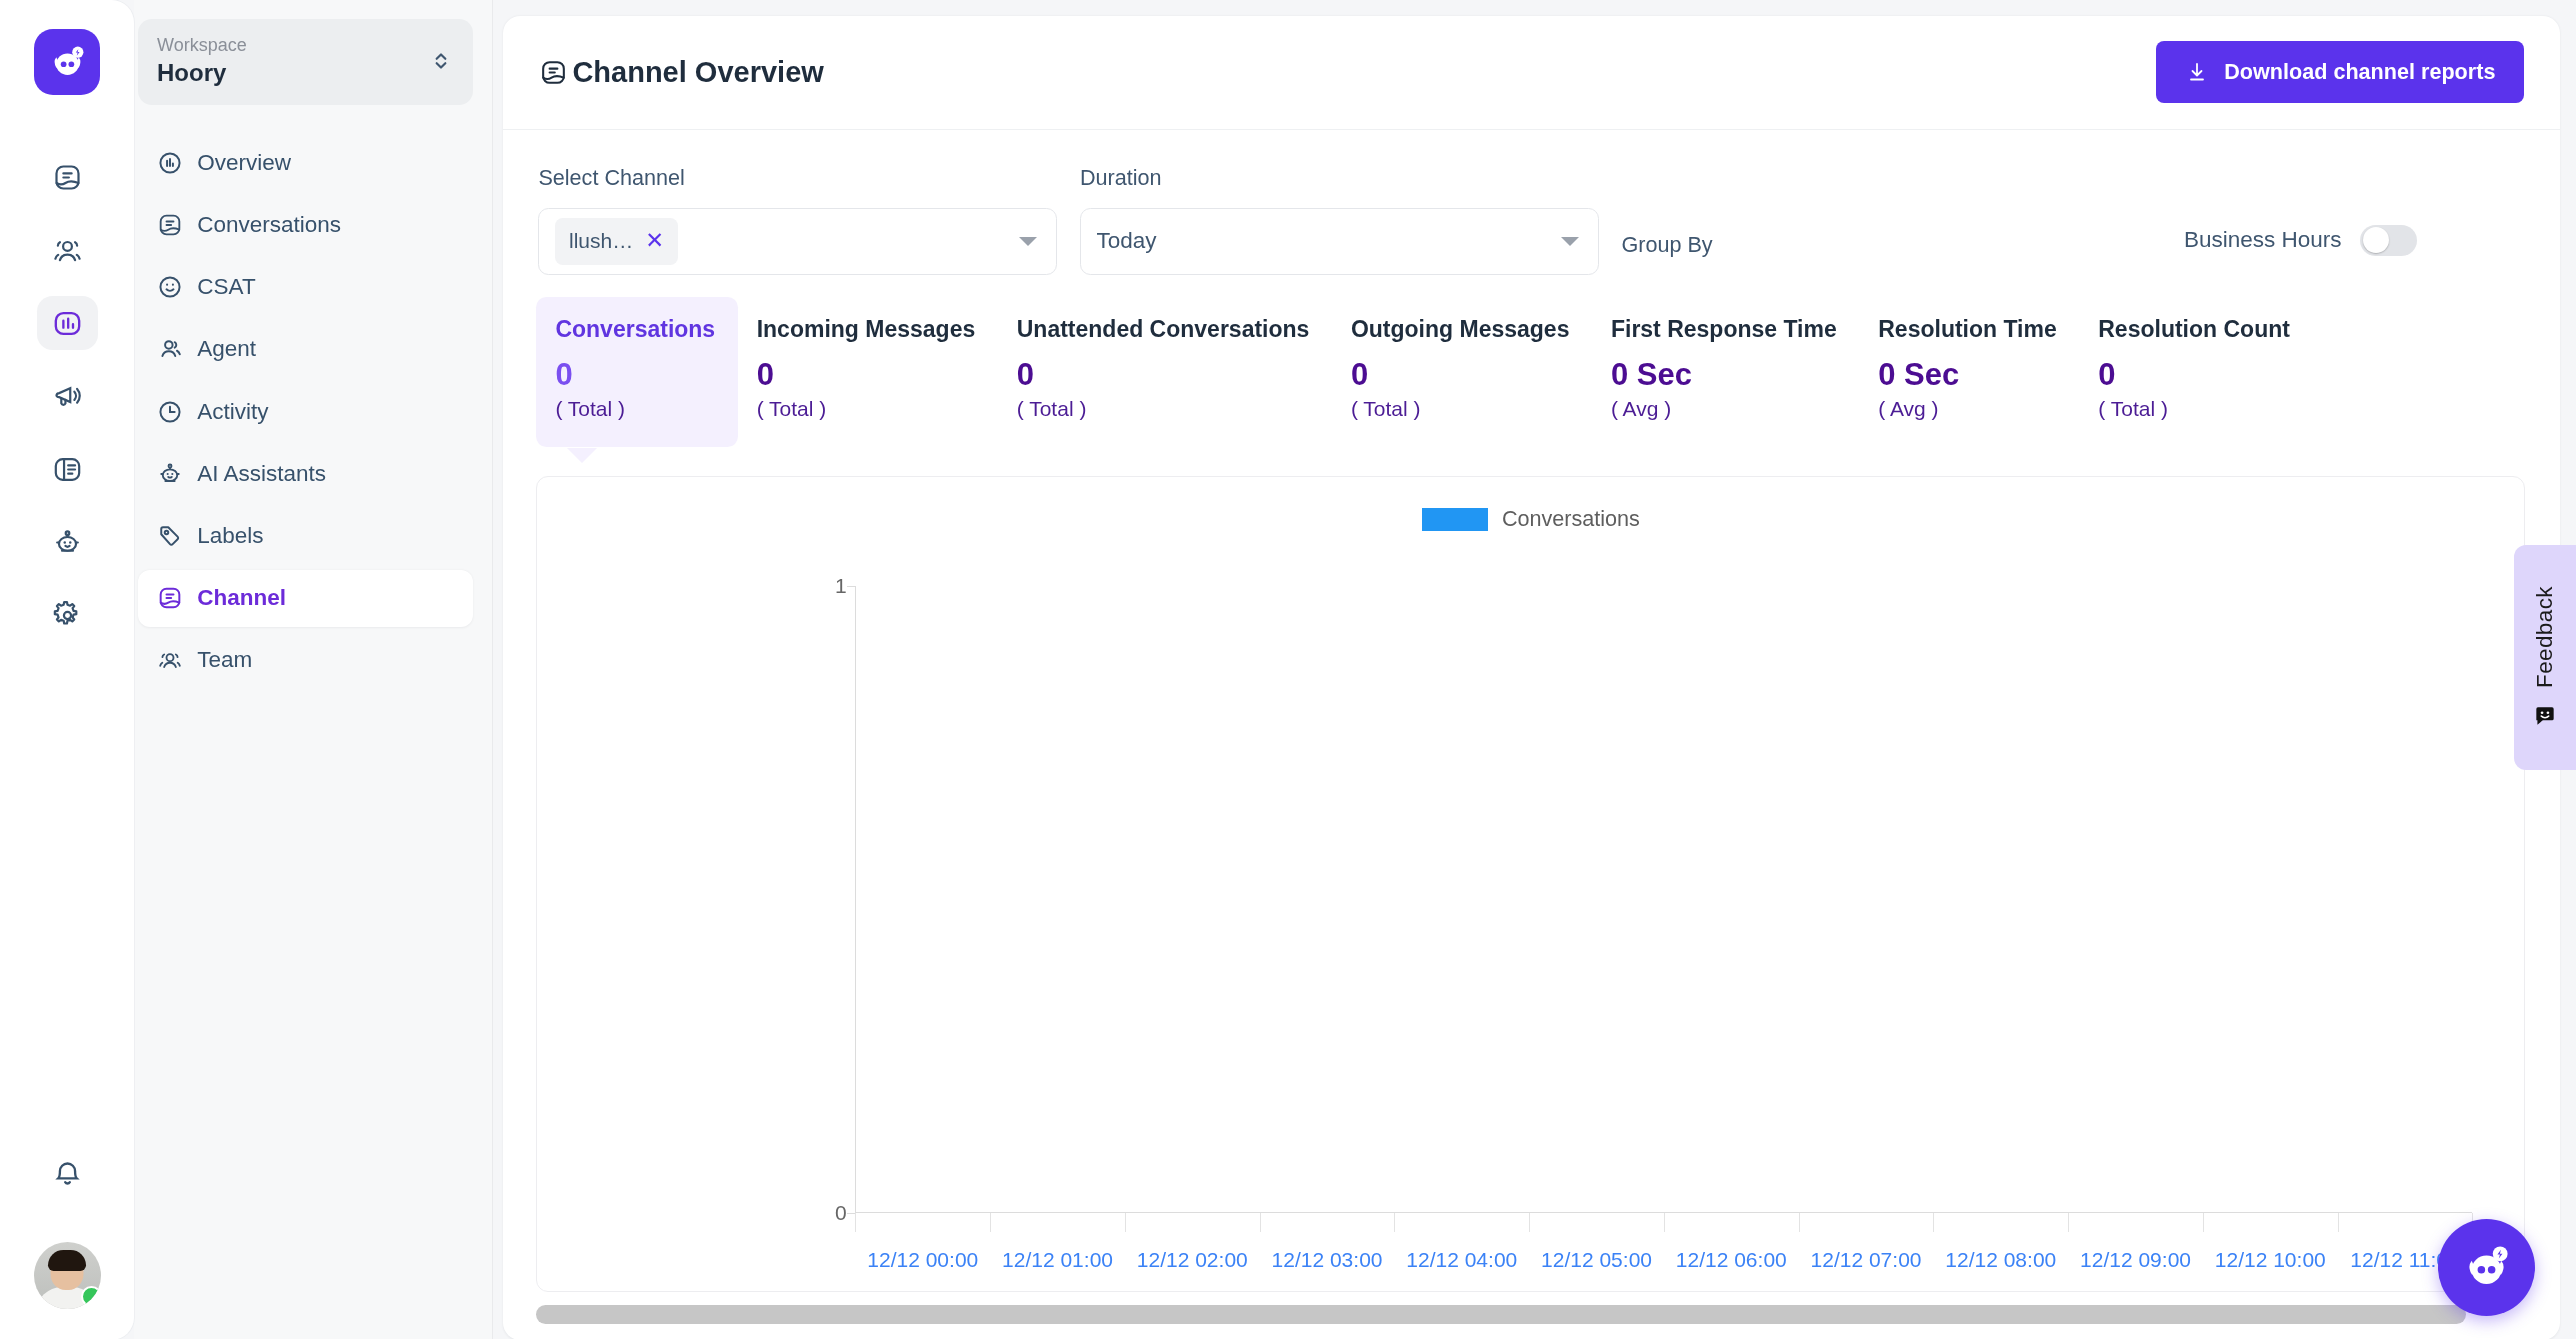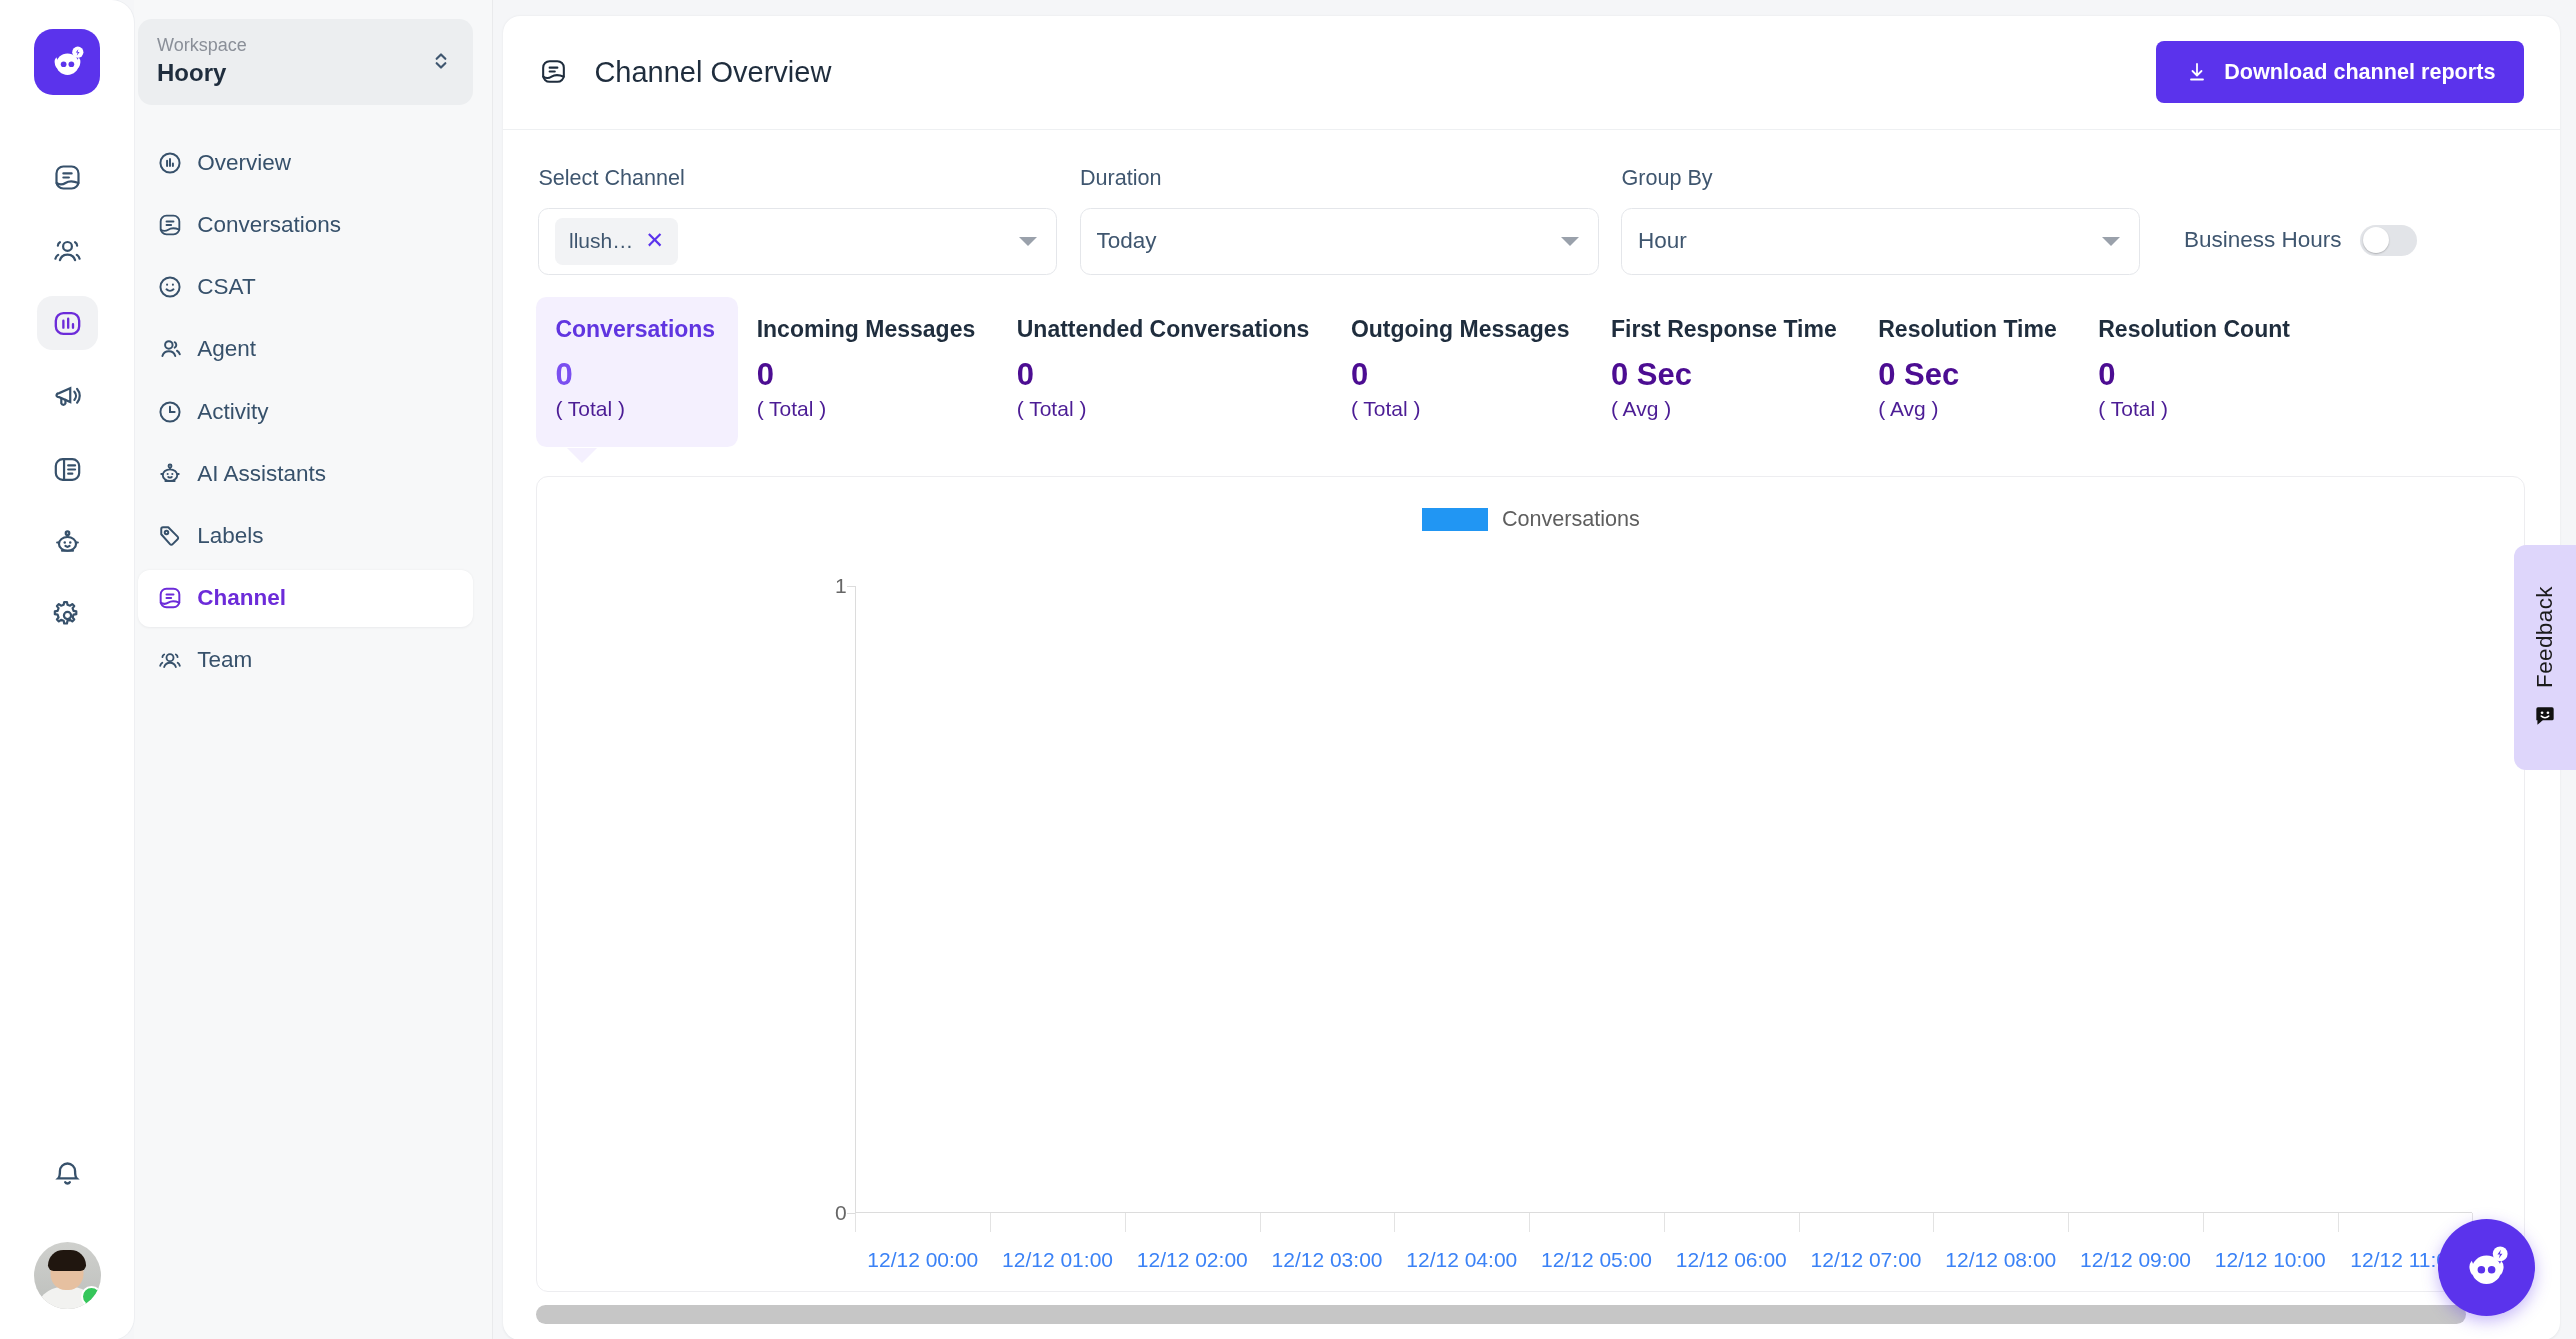--- a/index.html
+++ b/index.html
@@ -77,21 +77,21 @@
   .panel {
     background: #ffffff; border-radius: 17.3px;
     box-shadow: 0 0.9px 2.6px rgba(16,24,40,.07);
     flex: 1; display: flex; flex-direction: column; min-height: 0;
     overflow: hidden; position: relative;
   }
   .topbar {
     height: 114px; display: flex; align-items: center; justify-content: space-between;
     padding: 0 36px 0 35px; border-bottom: 0.9px solid #eef0f2; flex: 0 0 114px;
   }
-  .page-title { display: flex; align-items: flex-start; gap: 25px; font-size: 29px; font-weight: 400; color: #1f2d3d; }
+  .page-title { display: flex; align-items: center; gap: 3px; font-size: 29px; font-weight: 700; color: #1f2d3d; }
   .dl-btn {
     background: #5b33ec; color: #fff; border: none; border-radius: 8px;
     height: 62px; padding: 0 29px; font-size: 21.6px; font-weight: 600;
     display: flex; align-items: center; gap: 15.6px; cursor: pointer;
     font-family: "Liberation Sans", sans-serif;
   }
 
   .content { flex: 1; display: flex; flex-direction: column; min-height: 0; padding: 0 0 0 0; }
 
   .filters { display: flex; align-items: flex-end; padding: 35px 35px 0 35px; gap: 0; }
@@ -436,24 +436,20 @@
           <div class="field du">
             <div class="field-label">Duration</div>
             <div class="select">
               <span>Today</span>
               <span class="caret"></span>
             </div>
           </div>
 
           <div class="field gb">
             <div class="field-label">Group By</div>
-            <div class="select">
-              <span>Hour</span>
-              <span class="caret"></span>
-            </div>
           </div>
 
           <div class="bh">
             <span class="bh-label">Business Hours</span>
             <span class="toggle">
               <span class="knob"></span>
             </span>
           </div>
         </div>
 

